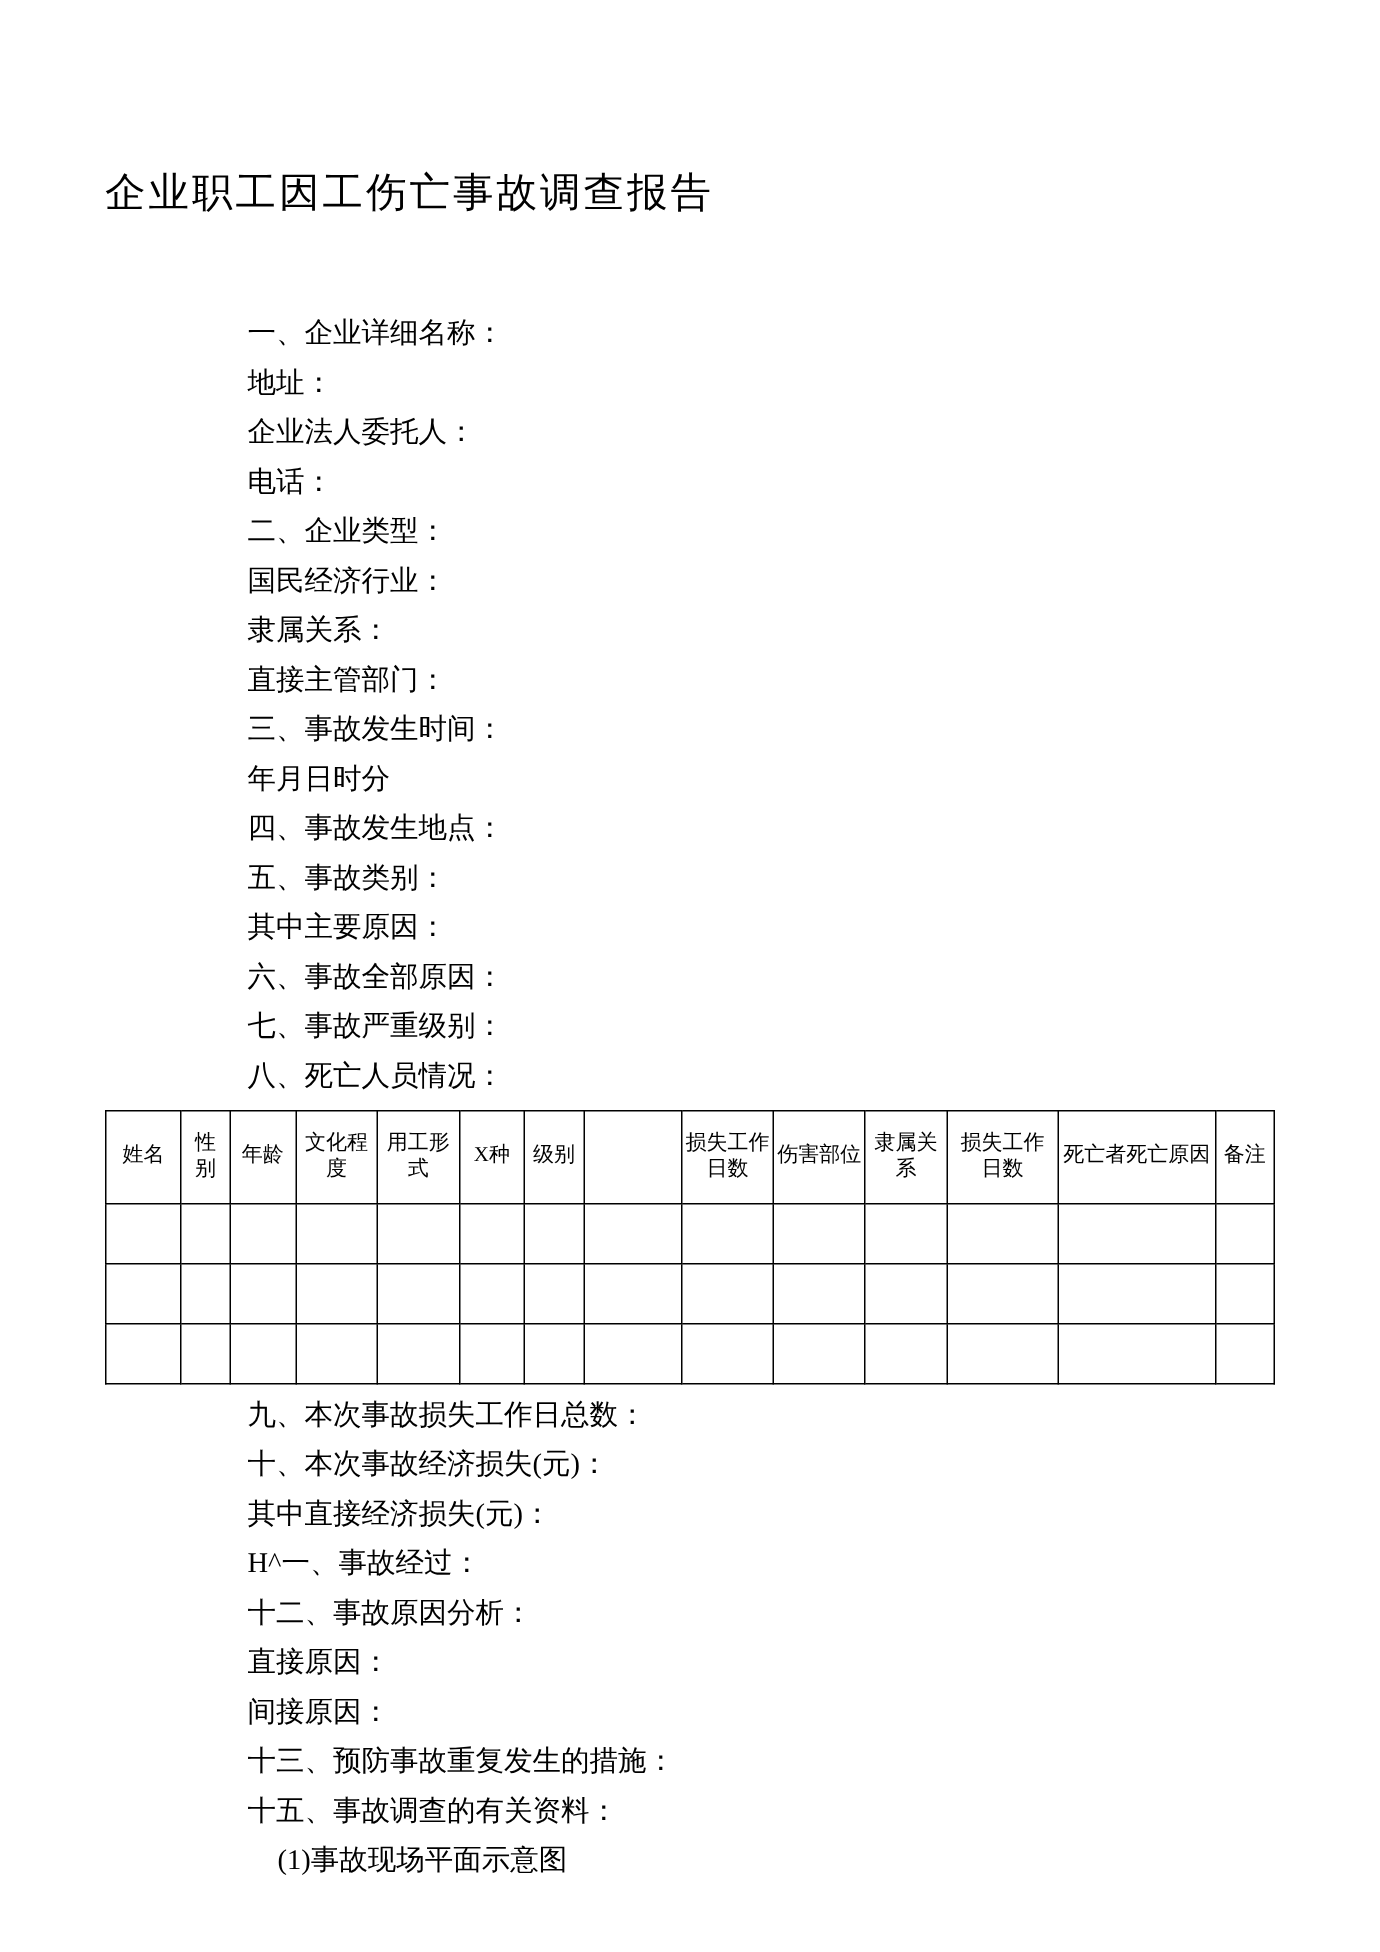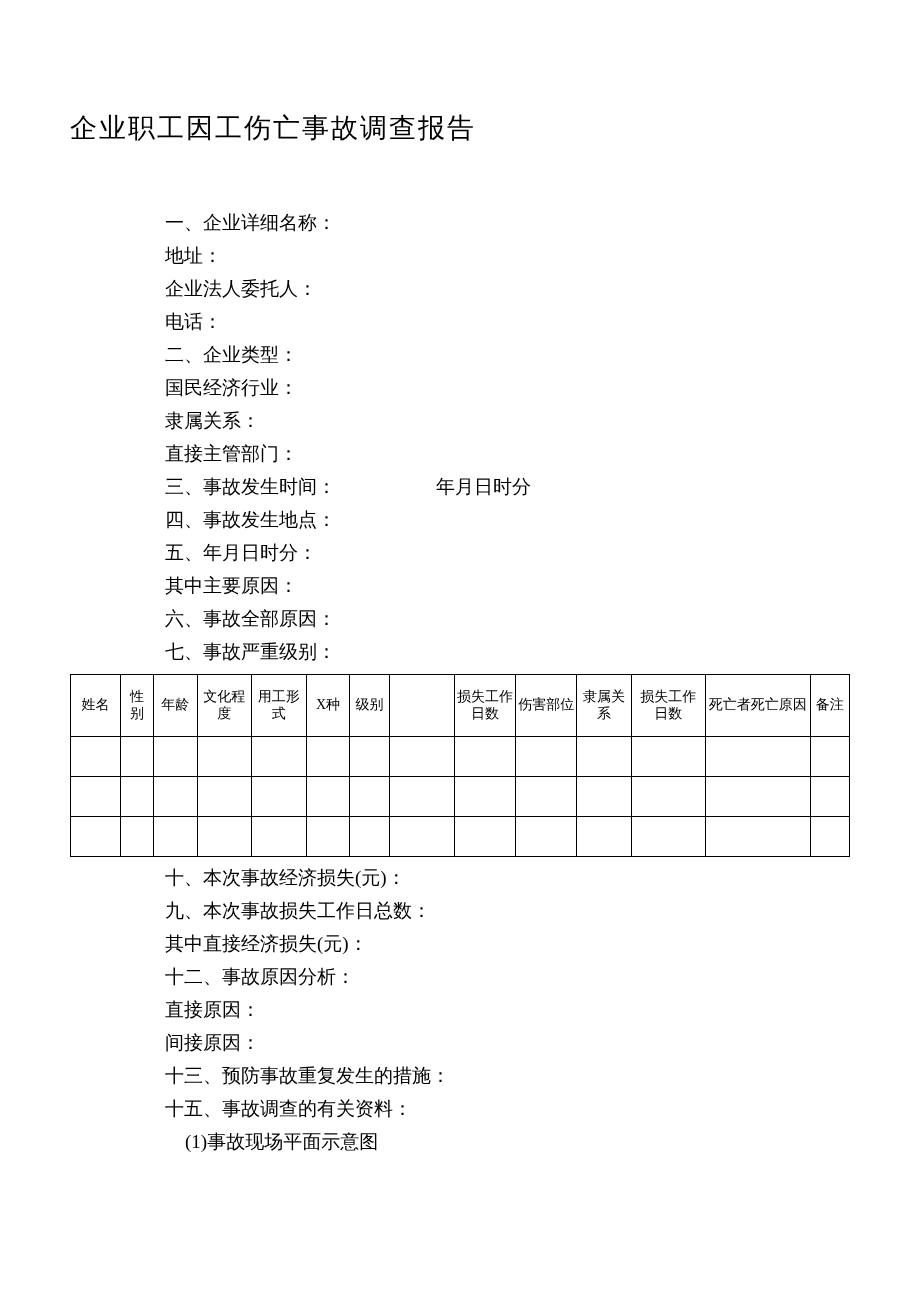--- a/index.html
+++ b/index.html
@@ -18,20 +18,21 @@
     margin-bottom: 60px;
   }
   .content {
     padding-left: 95px;
     font-size: 19px;
     line-height: 33px;
     font-family: Liberation Serif, serif;
   }
   .row {
     display: flex;
+    flex-direction: column;
   }
   .lbl { white-space: pre; }
   .sp { display: inline-block; width: 100px; }
   table {
     border-collapse: collapse;
     width: 780px;
     margin: 6px 0 4px 0;
     font-size: 14px;
     table-layout: fixed;
   }
@@ -63,24 +64,25 @@
   <div>二、企业类型：</div>
   <div>国民经济行业：</div>
   <div>隶属关系：</div>
   <div>直接主管部门：</div>
   <div class="row">
     <span class="lbl">三、事故发生时间：</span>
     <span class="sp"></span>
     <span>年月日时分</span>
   </div>
   <div>四、事故发生地点：</div>
-  <div>五、年月日时分：</div>
+  <div>五、事故类别：</div>
   <div>其中主要原因：</div>
   <div>六、事故全部原因：</div>
   <div>七、事故严重级别：</div>
+  <div>八、死亡人员情况：</div>
 </div>
 
 <table>
   <colgroup>
     <col style="width:46px">
       <col style="width:30px">
       <col style="width:40px">
     <col style="width:50px">
       <col style="width:50px">
       <col style="width:40px">
@@ -157,22 +159,23 @@
         <td></td>
         <td></td>
         <td></td>
         <td></td>
         <td></td>
       </tr>
   </tbody>
 </table>
 
 <div class="content">
+  <div>九、本次事故损失工作日总数：</div>
   <div>十、本次事故经济损失(元)：</div>
-  <div>九、本次事故损失工作日总数：</div>
   <div>其中直接经济损失(元)：</div>
+  <div>H^一、事故经过：</div>
   <div>十二、事故原因分析：</div>
   <div>直接原因：</div>
   <div>间接原因：</div>
   <div>十三、预防事故重复发生的措施：</div>
   <div>十五、事故调查的有关资料：</div>
   <div class="indent-sub">(1)事故现场平面示意图</div>
 </div>
 
 </body></html>

